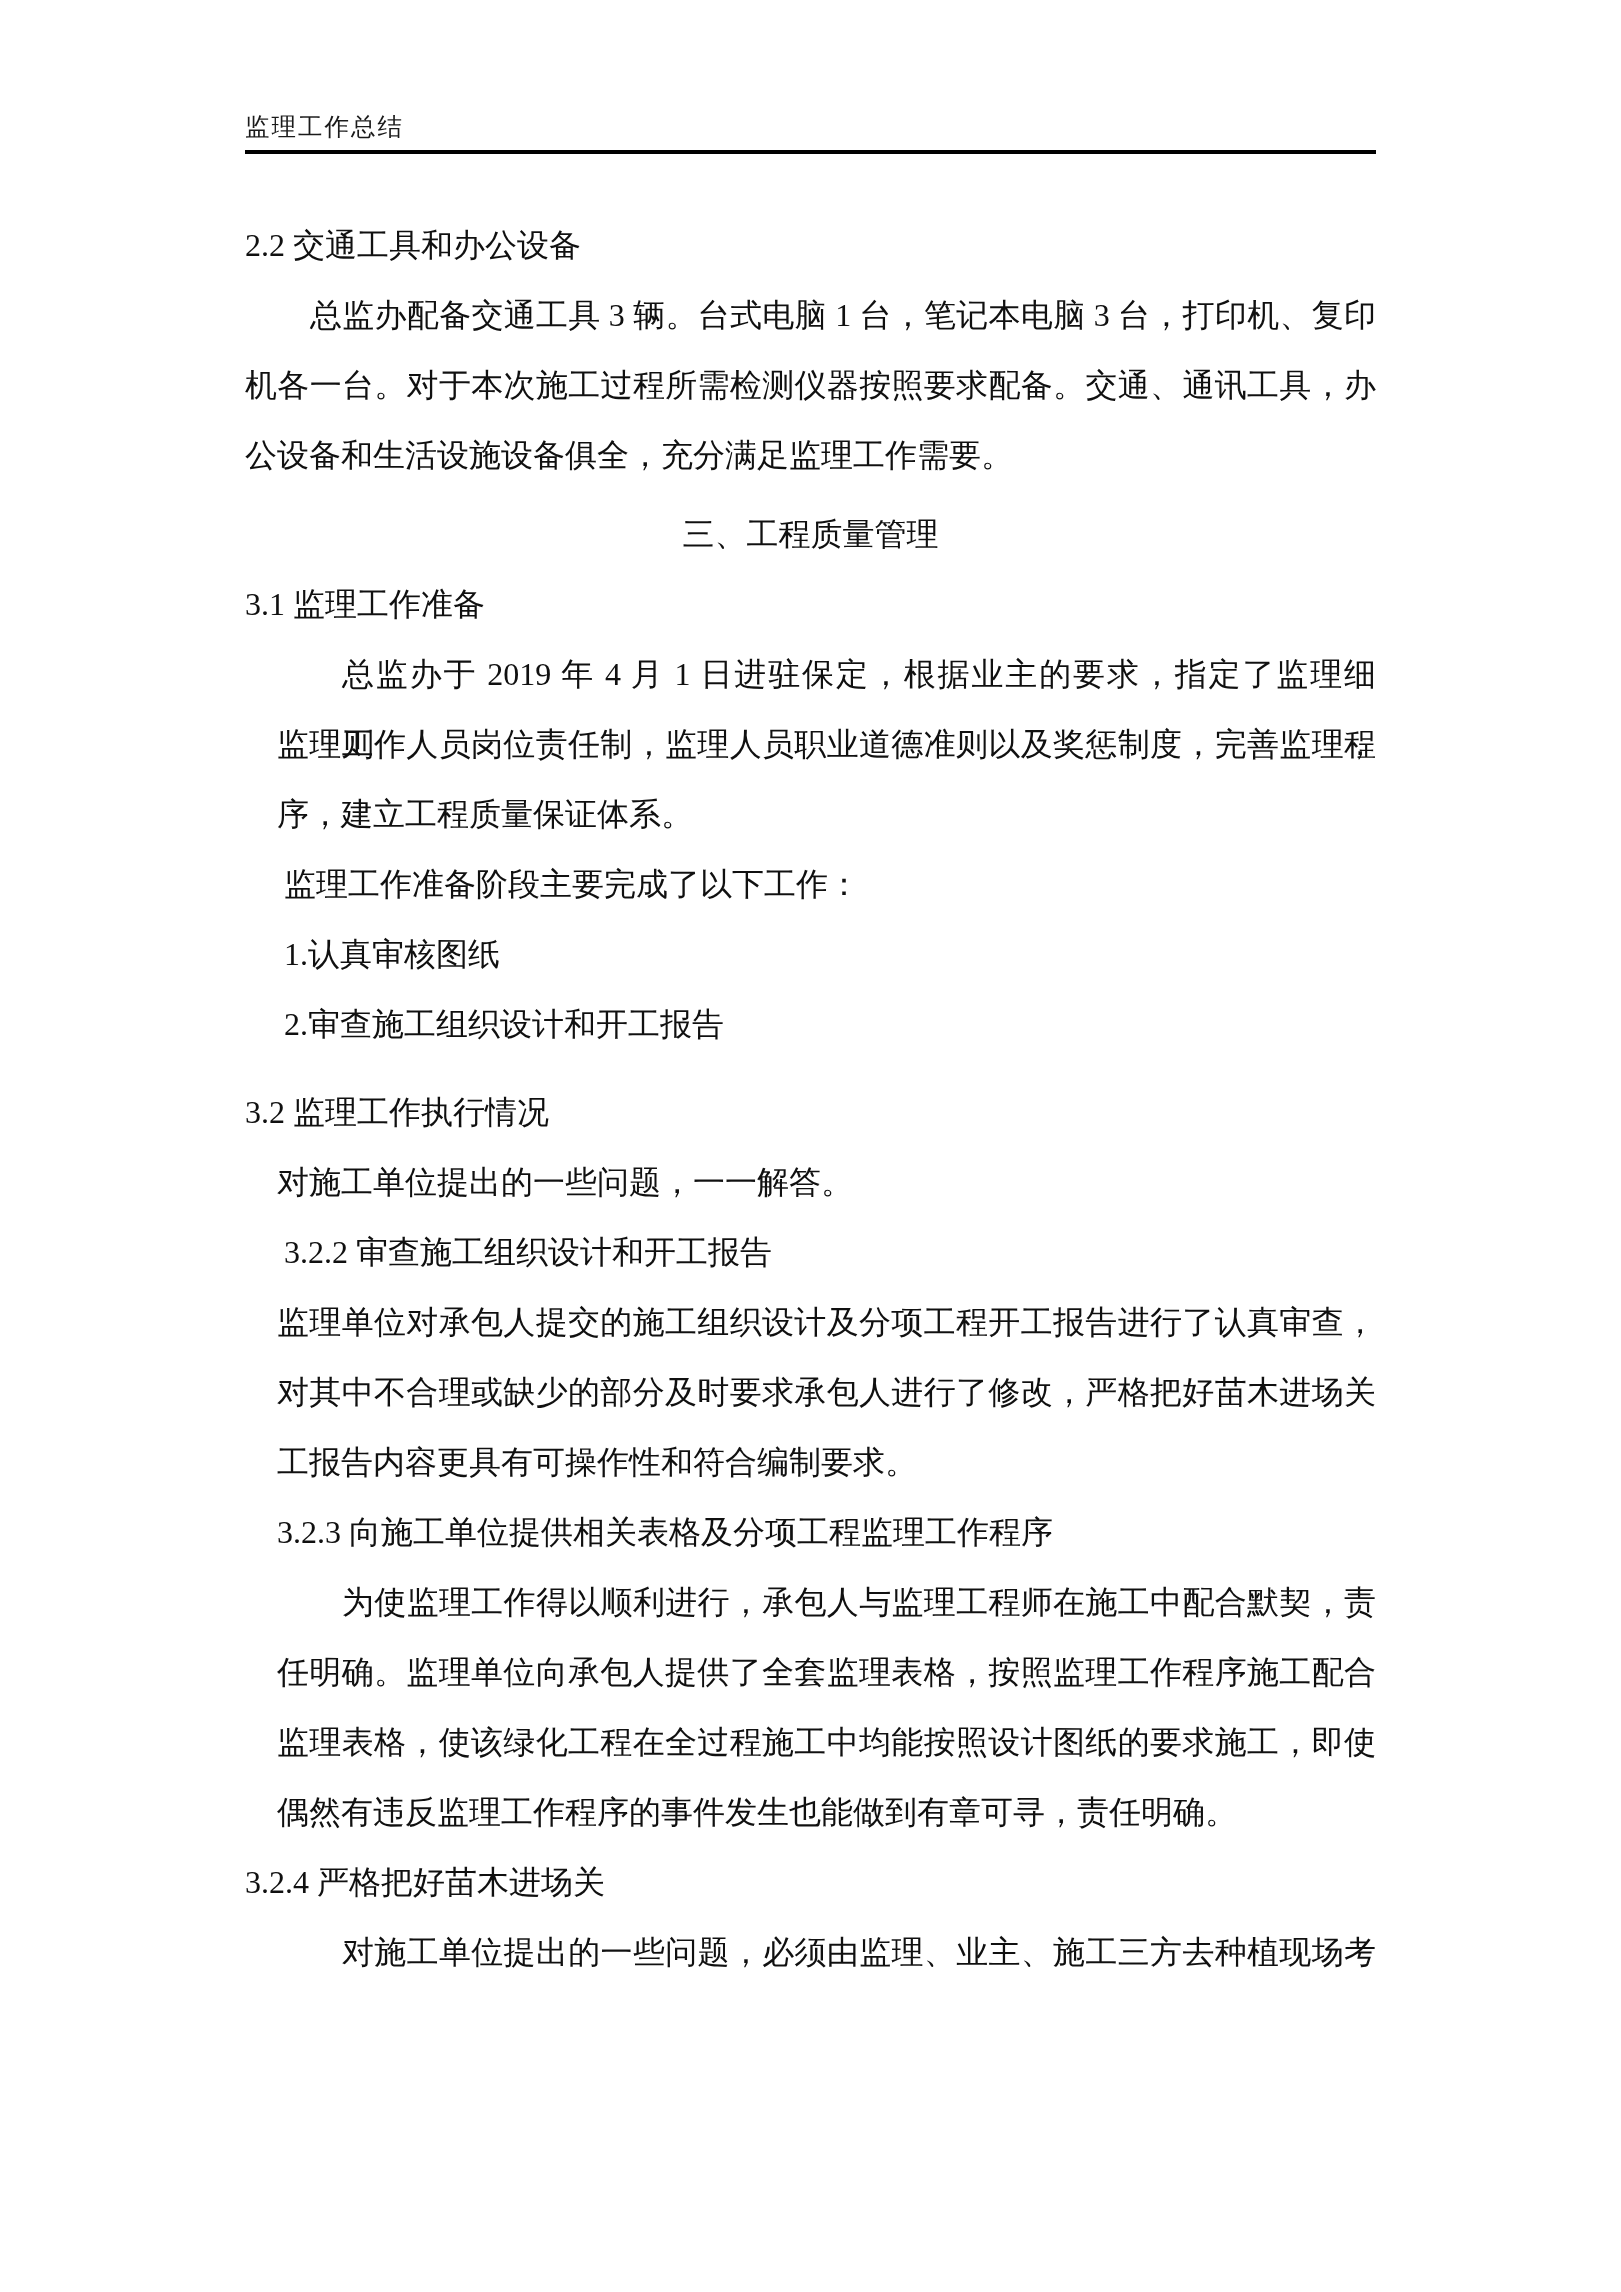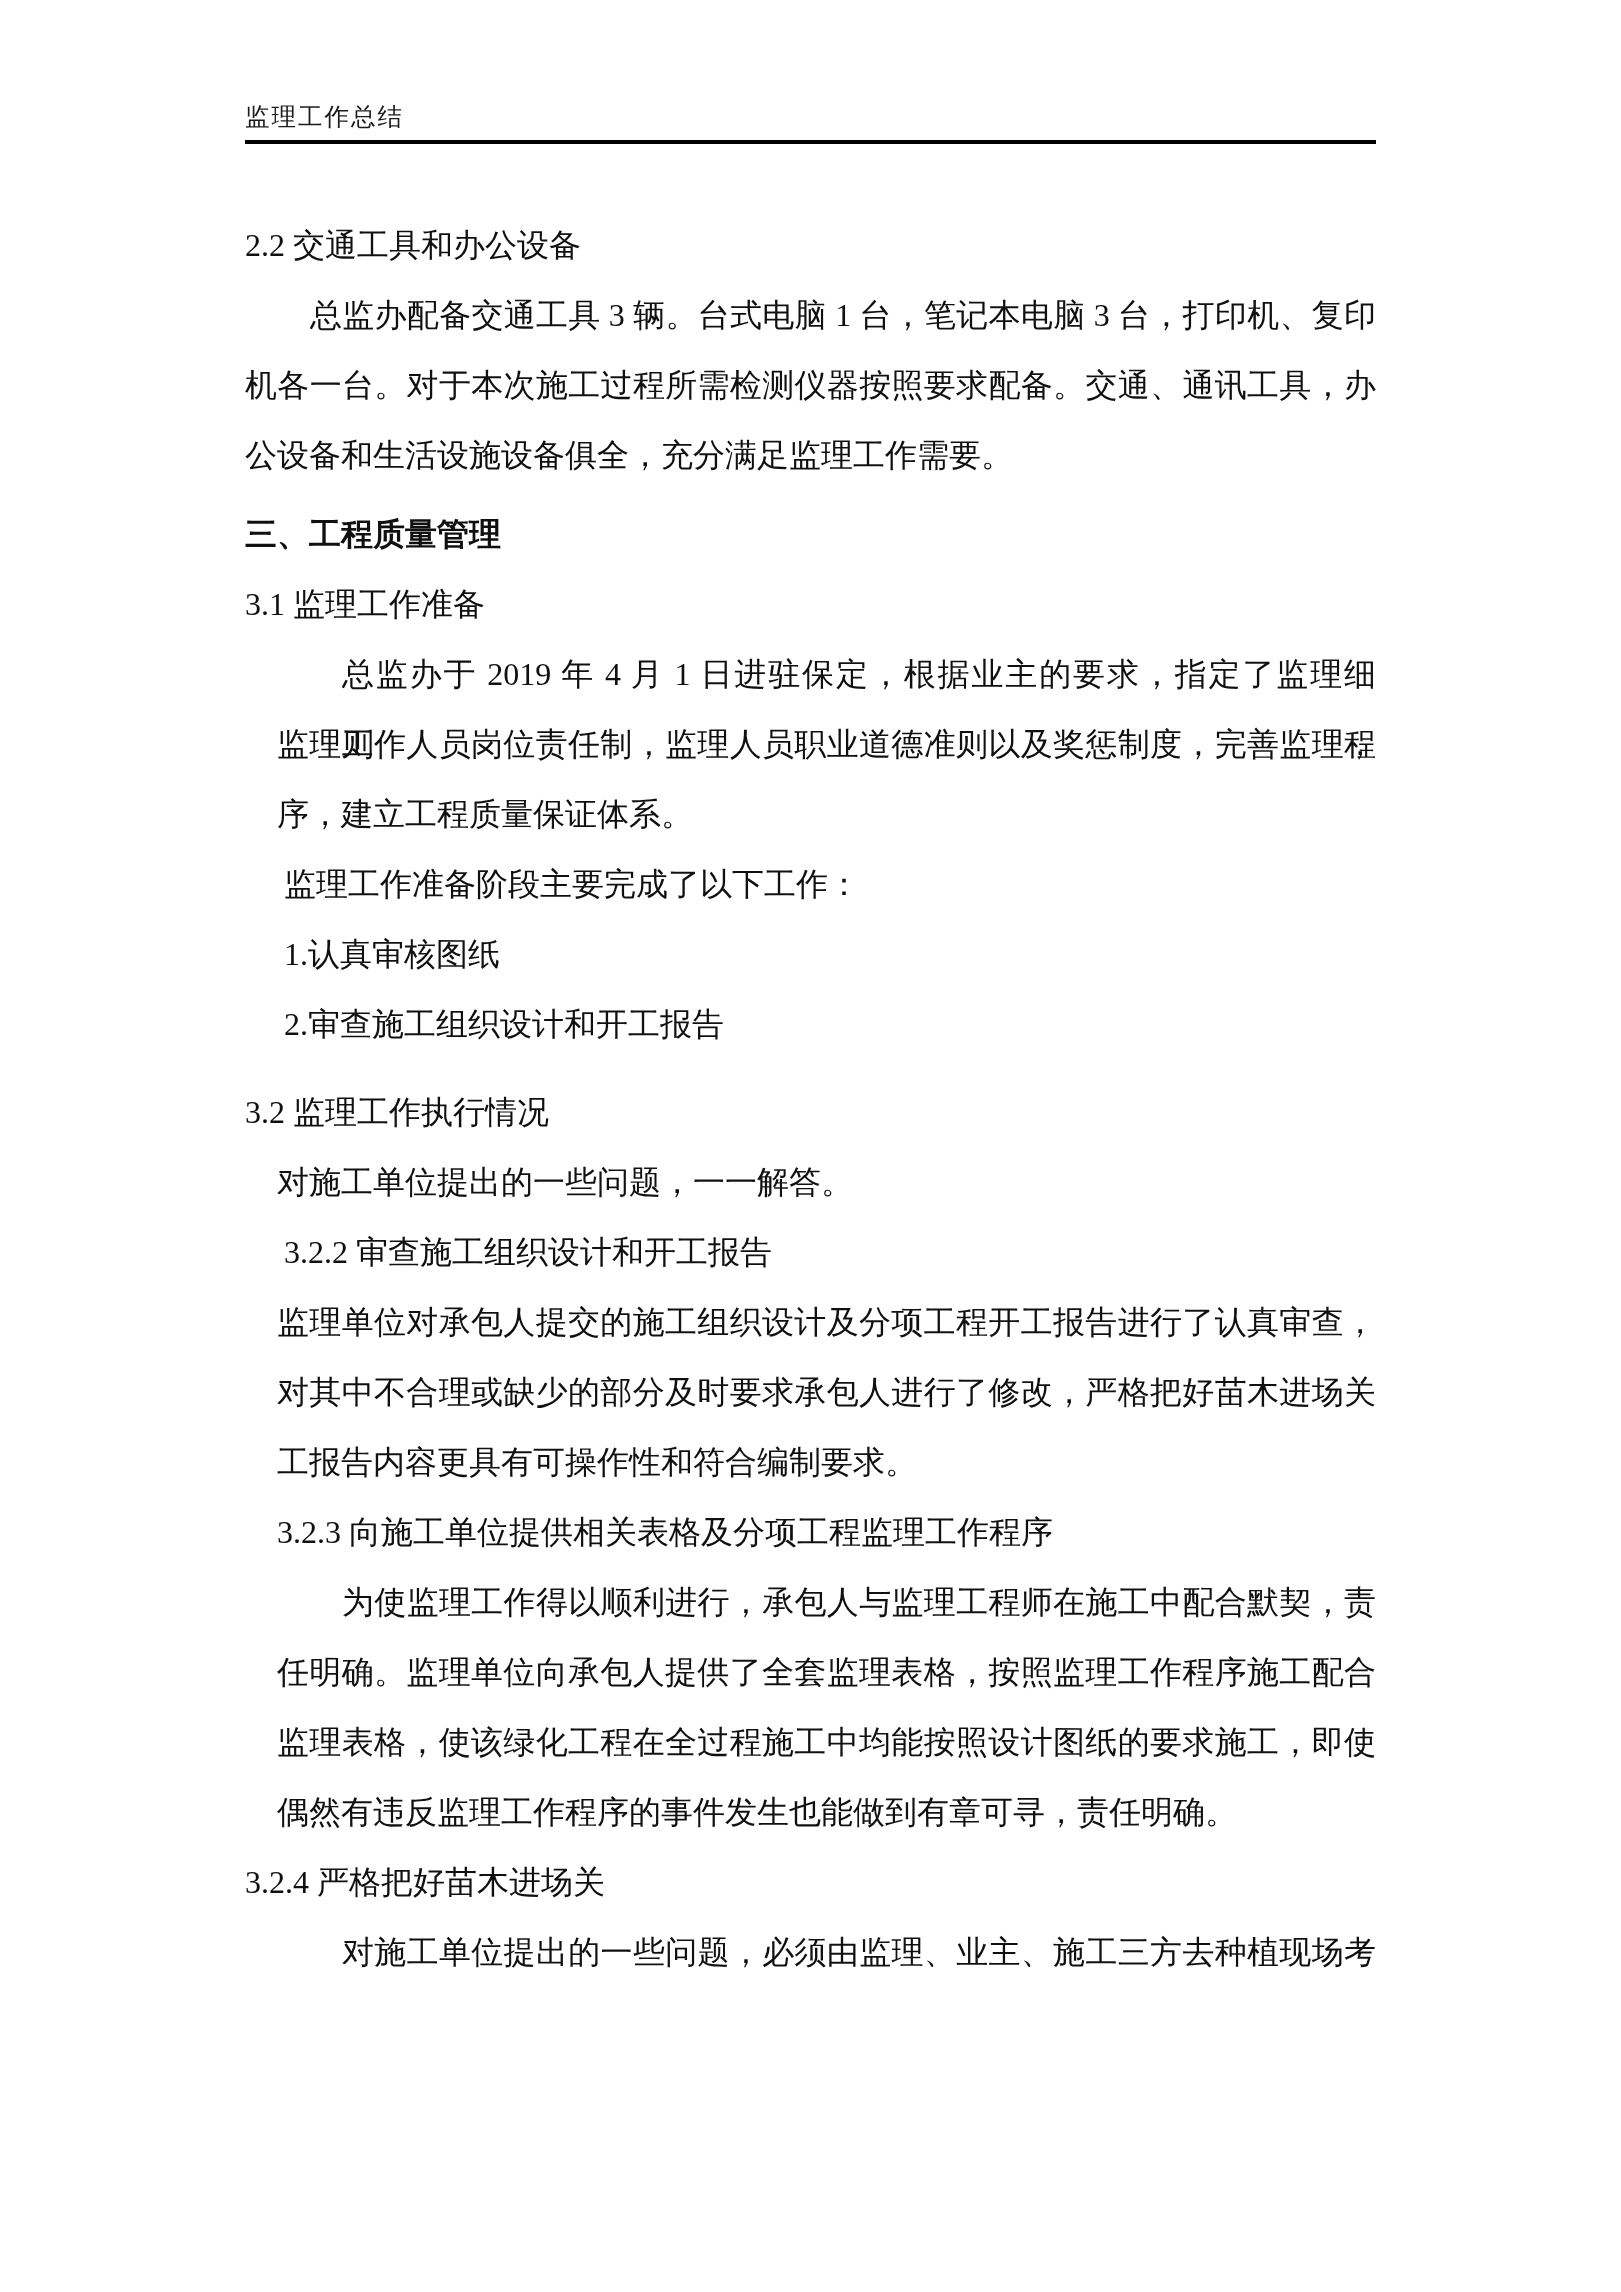--- a/index.html
+++ b/index.html
@@ -7,21 +7,21 @@
     position:relative;
     width:1621px;height:2293px;
     margin:0 auto;
     background:#ffffff;
     color:#121212;
     font-family:"Liberation Serif","DejaVu Serif",serif;
     overflow:hidden;
   }
   .doc-header{
     position:absolute;
-    left:245px;right:245px;top:103px;
+    left:245px;right:245px;top:113px;
   }
   .doc-header-title{
     font-size:24.5px;
     line-height:27.4px;
     letter-spacing:2px;
     color:#1a1a1a;
   }
   .doc-header-rule{
     margin-top:9.8px;
     height:3.9px;
@@ -41,21 +41,21 @@
   .j{
     white-space:normal;
     text-align:justify;
     text-align-last:justify;
     text-justify:inter-character;
   }
   .i1{padding-left:32px;}
   .i1b{padding-left:39px;}
   .i2{padding-left:65px;}
   .i3{padding-left:97px;}
-  .b{font-weight:bold;}
+  .b{font-weight:normal;text-align:center;}
   .mt9{margin-top:8.8px;}
   .mt19{margin-top:18.6px;}
 </style>
 </head>
 <body>
 
 <div class="page">
 
   <div class="doc-header">
     <div class="doc-header-title">监理工作总结</div>

